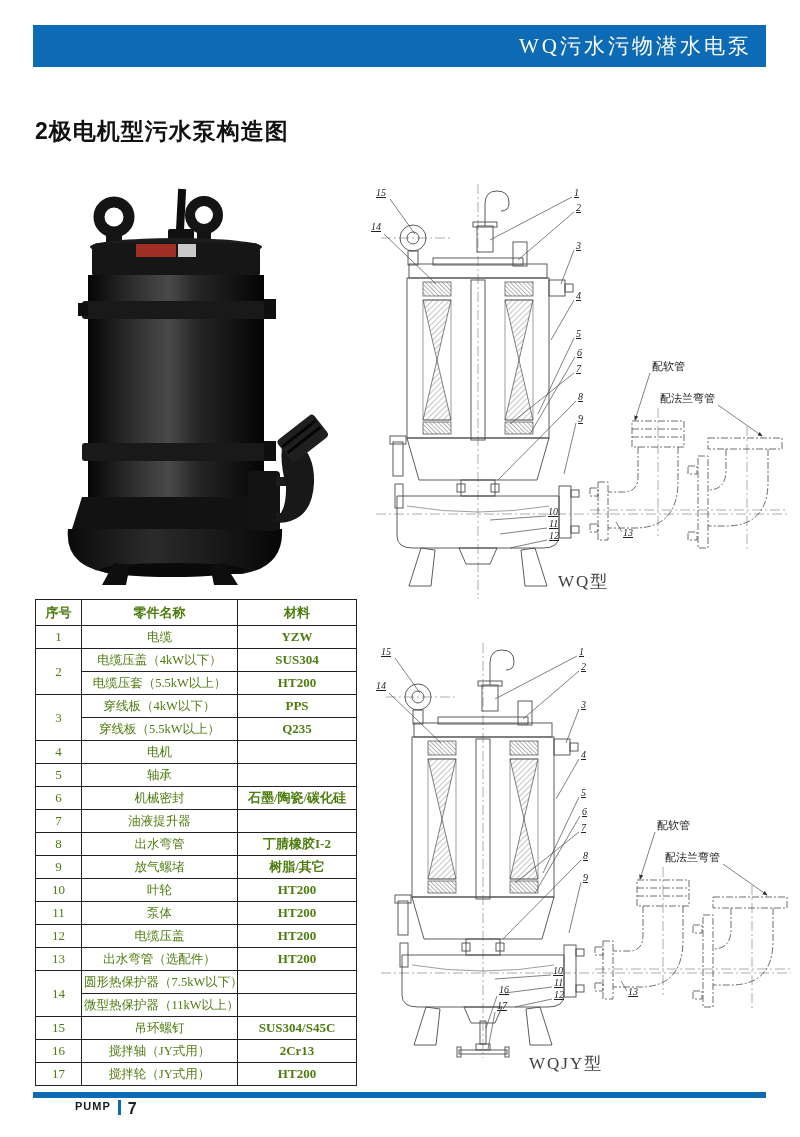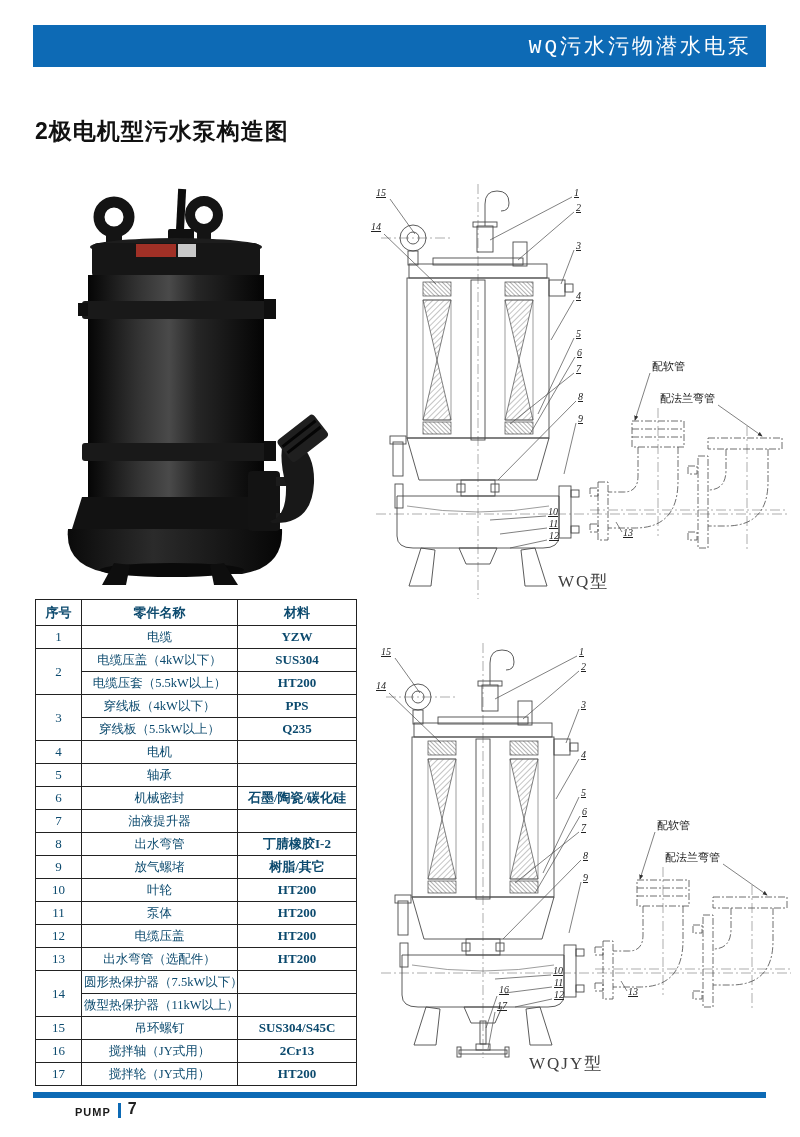--- a/index.html
+++ b/index.html
@@ -2,21 +2,21 @@
 <html><head>
 <meta charset="utf-8">
 <style>
   html,body{margin:0;padding:0;background:#fff;}
   .page{position:relative;width:800px;height:1137px;background:#fff;overflow:hidden;
         font-family:"Liberation Sans",sans-serif;}
   
   .topbar{position:absolute;left:33px;top:25px;width:733px;height:42px;background:#0d6ab5;
           display:flex;align-items:center;justify-content:flex-end;}
   .topbar span{color:#fff;font-size:21px;letter-spacing:3px;padding-right:14px;
-               font-family:Liberation Mono, monospace;}
+               font-family:Liberation Serif, serif;}
   
   .sec-title{position:absolute;left:35px;top:116px;margin:0;font-size:23px;font-weight:700;
              color:#111;letter-spacing:1px;font-family:Liberation Sans, sans-serif;}
   
   .photo{position:absolute;left:52px;top:185px;}
   
   .diagram{position:absolute;}
   .dg-wq{left:368px;top:172px;width:432px;height:445px;}
   .dg-wqjy{left:373px;top:628px;width:427px;height:460px;}
   .caption{position:absolute;font-family:"Liberation Serif",serif;font-size:17px;color:#404040;
@@ -28,30 +28,30 @@
   .dthin{stroke:#5a5a5a;stroke-width:0.6;fill:none;}
   .dfill{fill:url(#hatch);stroke:#4a4a4a;stroke-width:0.7;}
   .dfill2{fill:url(#hatch2);stroke:#4a4a4a;stroke-width:0.7;}
   .cl{stroke:#8a8a8a;stroke-width:0.7;stroke-dasharray:10 3 2 3;fill:none;}
   .dash{stroke:#4a4a4a;stroke-width:0.8;fill:none;stroke-dasharray:7 2 2 2;}
   .leader{stroke:#4a4a4a;stroke-width:0.7;}
   .co{font:italic 10px "Liberation Serif",serif;fill:#222;text-decoration:underline;}
   .ann{font:11px "Liberation Serif",serif;fill:#1a1a1a;}
   
   .parts-table{position:absolute;left:35px;top:599px;width:321px;border-collapse:collapse;
-               table-layout:fixed;font-family:"Liberation Serif",serif;font-size:13px;color:#0c4a6e;}
+               table-layout:fixed;font-family:"Liberation Serif",serif;font-size:13px;color:#4d7c0f;}
   .parts-table th,.parts-table td{border:1px solid #222;height:22px;text-align:center;
                padding:0 2px;overflow:hidden;white-space:nowrap;}
   .parts-table th{font-weight:700;height:25px;}
   .col-no{width:46px;}
   .col-name{width:156px;font-size:12.5px;}
   .col-mat{width:119px;font-weight:700;}
   
   .footer-bar{position:absolute;left:33px;top:1092px;width:733px;height:6px;background:#0d6ab5;}
-  .footer{position:absolute;left:75px;top:1100px;display:flex;align-items:flex-end;}
+  .footer{position:absolute;left:75px;top:1100px;display:flex;align-items:flex-start;}
   .footer .brand{font-size:11px;font-weight:700;letter-spacing:1px;color:#1a1a1a;}
   .footer .sep{display:inline-block;width:3px;height:15px;background:#0d6ab5;margin:0 7px;}
   .footer .pageno{font-size:16px;font-weight:700;color:#222;}
 </style>
 </head>
 <body>
 
 <div class="page">
 
   <svg width="0" height="0" style="position:absolute" aria-hidden="true">

